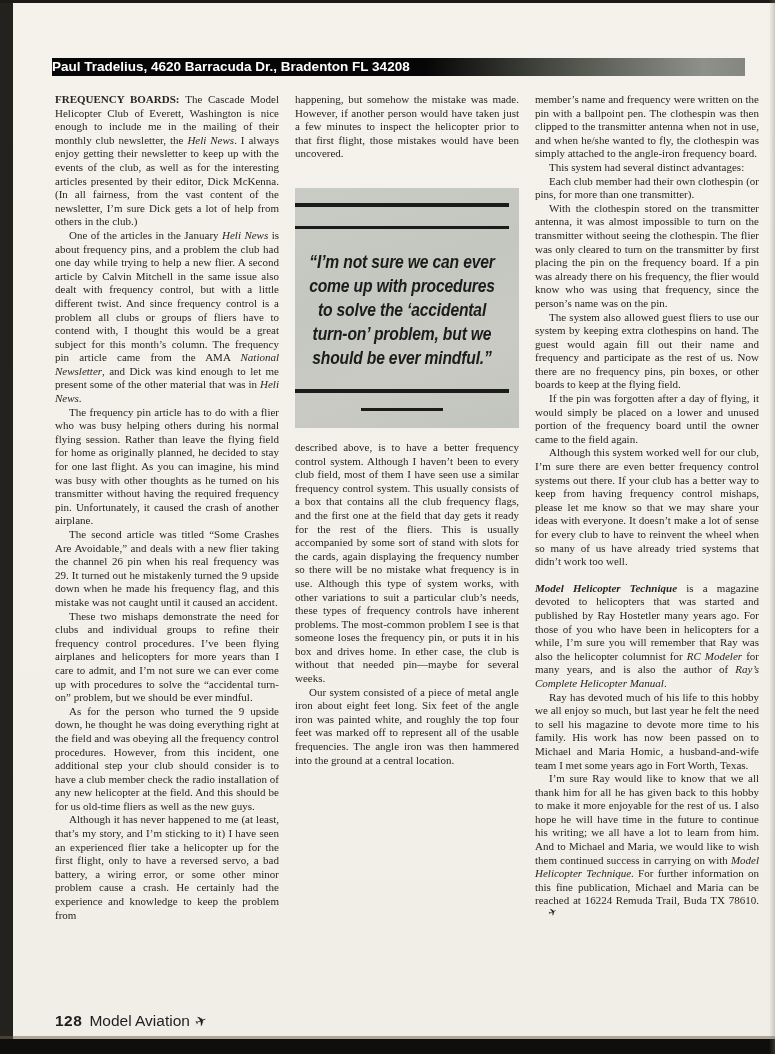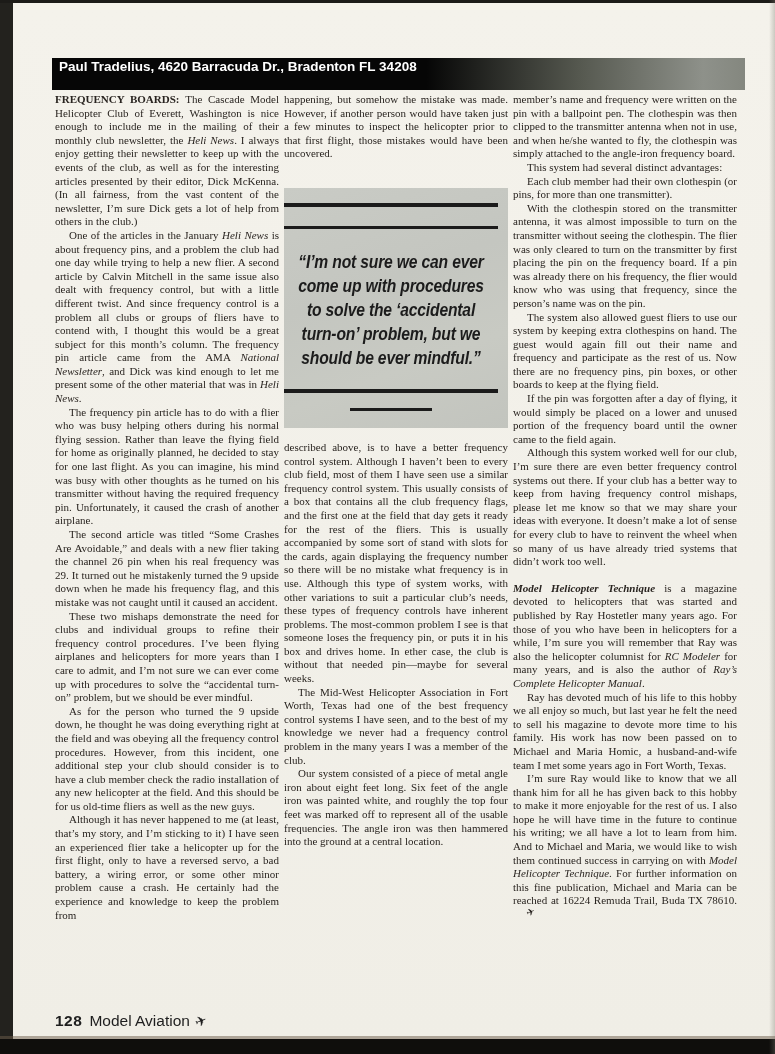--- a/index.html
+++ b/index.html
@@ -19,29 +19,29 @@
     background:linear-gradient(180deg,#f4f2eb 0%,#f2f0e9 55%,#f0eee6 100%);
   }
   
   .title{
     position:absolute;left:42px;top:26px;white-space:nowrap;
     font-family:"Liberation Sans",sans-serif;font-weight:bold;font-size:27px;
     color:#0f0f0f;letter-spacing:.4px;
   }
   .title .accent{font-style:italic;margin-left:13px;}
   .byline-bar{
-    position:absolute;left:39px;top:55px;width:693px;height:32px;box-sizing:border-box;
+    position:absolute;left:39px;top:55px;width:693px;height:18px;box-sizing:border-box;
     background:linear-gradient(90deg,#060606 0%,#060606 54%,#55584f 76%,#8e918a 94%,#84877f 100%);
     color:#ffffff;font-family:"Liberation Sans",sans-serif;font-weight:bold;
-    font-size:13.5px;line-height:18px;padding-left:7px;white-space:nowrap;
+    font-size:13.5px;line-height:18px;white-space:nowrap;
   }
   
   .cols{
     position:absolute;left:42px;top:90px;width:694px;
-    display:flex;gap:5px;
+    display:flex;gap:16px;
   }
   .col{
     width:224px;flex:0 0 224px;
     font-size:11px;line-height:13.6px;color:#292420;
     text-align:justify;
   }
   .col p{margin:0;}
   .col p.ind{text-indent:14px;}
   .col p.gap{margin-top:13px;}
   .r-b{font-weight:bold;}
@@ -110,21 +110,20 @@
             <div class="pq-line">come up with procedures</div>
             <div class="pq-line">to solve the ‘accidental</div>
             <div class="pq-line">turn-on’ problem, but we</div>
             <div class="pq-line">should be ever mindful.”</div>
           </div>
         <div class="pq-rule3"></div>
         <div class="pq-rule4"></div>
       </div>
       <div>
           <p class=""><span>described above, is to have a better frequency control system. Although I haven’t been to every club field, most of them I have seen use a similar frequency control system. This usually consists of a box that contains all the club frequency flags, and the first one at the field that day gets it ready for the rest of the fliers. This is usually accompanied by some sort of stand with slots for the cards, again displaying the frequency number so there will be no mistake what frequency is in use. Although this type of system works, with other variations to suit a particular club’s needs, these types of frequency controls have inherent problems. The most-common problem I see is that someone loses the frequency pin, or puts it in his box and drives home. In ether case, the club is without that needed pin—maybe for several weeks.</span></p>
-          <p class="ind"><span>The Mid-West Helicopter Association in Fort Worth, Texas had one of the best frequency control systems I have seen, and to the best of my knowledge we never had a frequency control problem in the many years I was a member of the club.</span></p>
           <p class="ind"><span>Our system consisted of a piece of metal angle iron about eight feet long. Six feet of the angle iron was painted white, and roughly the top four feet was marked off to represent all of the usable frequencies. The angle iron was then hammered into the ground at a central location.</span></p>
         </div>
     </div>
 
     <div class="col">
         <p class=""><span>member’s name and frequency were written on the pin with a ballpoint pen. The clothespin was then clipped to the transmitter antenna when not in use, and when he/she wanted to fly, the clothespin was simply attached to the angle-iron frequency board.</span></p>
         <p class="ind"><span>This system had several distinct advantages:</span></p>
         <p class="ind"><span>Each club member had their own clothespin (or pins, for more than one transmitter).</span></p>
         <p class="ind"><span>With the clothespin stored on the transmitter antenna, it was almost impossible to turn on the transmitter without seeing the clothespin. The flier was only cleared to turn on the transmitter by first placing the pin on the frequency board. If a pin was already there on his frequency, the flier would know who was using that frequency, since the person’s name was on the pin.</span></p>
         <p class="ind"><span>The system also allowed guest fliers to use our system by keeping extra clothespins on hand. The guest would again fill out their name and frequency and participate as the rest of us. Now there are no frequency pins, pin boxes, or other boards to keep at the flying field.</span></p>

